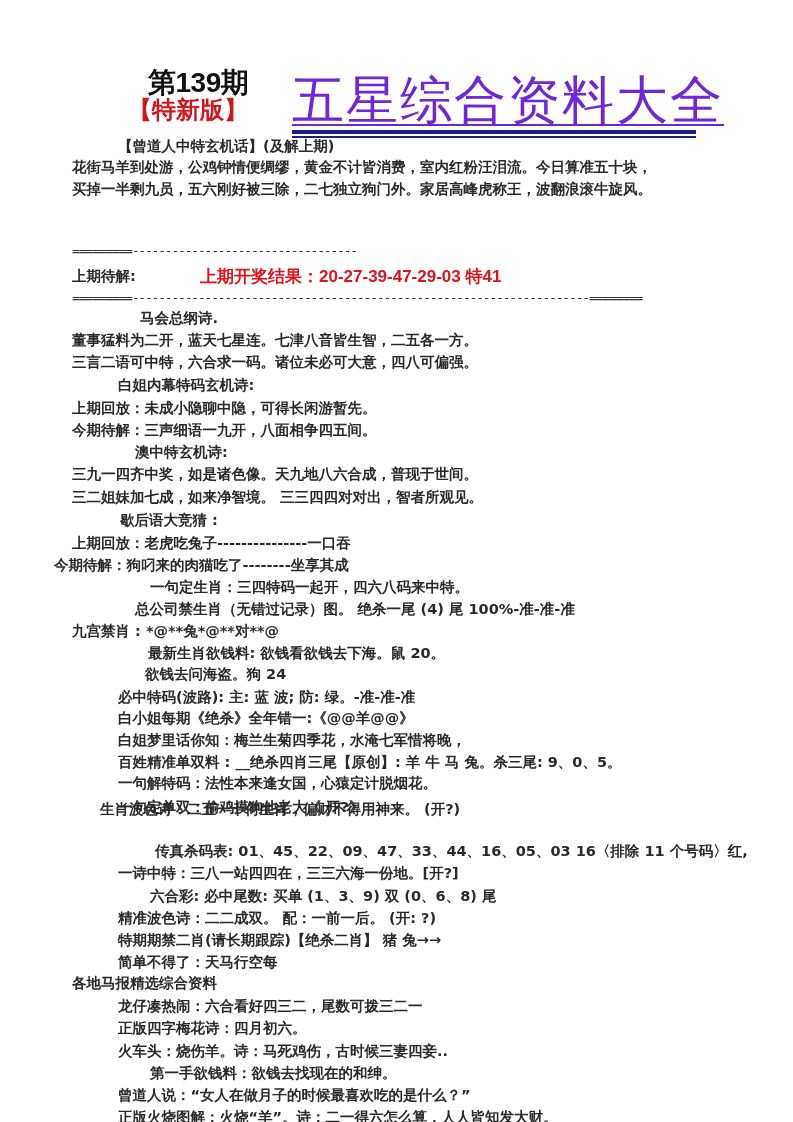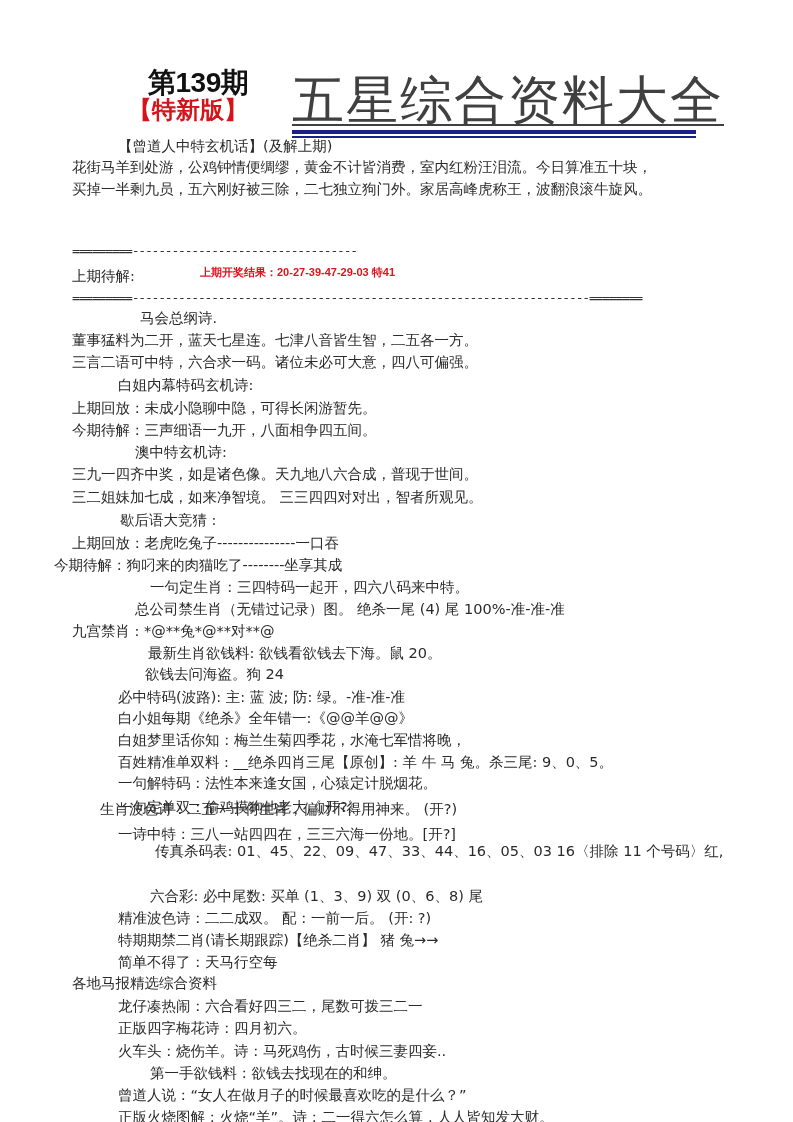--- a/index.html
+++ b/index.html
@@ -4,26 +4,26 @@
 <style>
   html, body { margin: 0; padding: 0; background: #ffffff; }
   body {
     width: 793px; height: 1122px; position: relative; overflow: hidden;
     font-family: "DejaVu Sans", "Liberation Sans", sans-serif;
     color: #222;
   }
   .abs { position: absolute; white-space: nowrap; }
   .issue { left: 148px; top: 64px; font-size: 28px; font-weight: bold; color: #111; font-family: "Liberation Sans", sans-serif; letter-spacing: -0.5px; }
   .edition { left: 128px; top: 94px; font-size: 24px; font-weight: bold; color: #d3141b; font-family: "DejaVu Serif", serif; }
-  .title { left: 292px; top: 70px; font-size: 52px; color: #404040; font-family: "DejaVu Serif", serif; letter-spacing: 2px; text-decoration: underline; text-decoration-thickness: 2px; text-underline-offset: 6px; line-height: 60px; }
+  .title { left: 292px; top: 70px; font-size: 52px; color: #6d28d9; font-family: "DejaVu Serif", serif; letter-spacing: 2px; text-decoration: underline; text-decoration-thickness: 2px; text-underline-offset: 6px; line-height: 60px; }
   .title-bar1 { left: 292px; top: 130px; width: 404px; height: 4px; background: #1a1f8a; }
   .title-bar2 { left: 292px; top: 136px; width: 404px; height: 2px; background: #1a1f8a; }
-  .line { font-size: 14.5px; line-height: 21px; color: #2a2a2a; font-family: "DejaVu Sans", sans-serif; }
+  .line { font-size: 14.5px; line-height: 21px; color: #2a2a2a; font-family: "DejaVu Sans", sans-serif; font-weight: bold; }
   .sep { font-size: 13px; color: #333; font-family: "DejaVu Sans Mono", monospace; letter-spacing: -1.2px; overflow: hidden; }
-  .red { color: #e0121c; font-size: 11px; font-weight: bold; font-family: "Liberation Sans", sans-serif; }
+  .red { color: #e0121c; font-size: 17px; font-weight: bold; font-family: "Liberation Sans", sans-serif; }
 </style>
 </head>
 <body>
 
 <div class="abs issue">第139期</div>
 <div class="abs edition">【特新版】</div>
 <div class="abs title">五星综合资料大全</div>
 <div class="abs title-bar1"></div>
 <div class="abs title-bar2"></div>
 
@@ -57,21 +57,21 @@
     <div class="abs line" style="left: 148px; top: 643px;">最新生肖欲钱料:                  欲钱看欲钱去下海。鼠 20。</div>
     <div class="abs line" style="left: 145px; top: 664px;">欲钱去问海盗。狗 24</div>
     <div class="abs line" style="left: 118px; top: 687px;">必中特码(波路):  主: 蓝 波; 防: 绿。-准-准-准</div>
     <div class="abs line" style="left: 118px; top: 708px;">白小姐每期《绝杀》全年错一:《@@羊@@》</div>
     <div class="abs line" style="left: 118px; top: 730px;">白姐梦里话你知：梅兰生菊四季花，水淹七军惜将晚，</div>
     <div class="abs line" style="left: 118px; top: 752px;">百姓精准单双料 :     __绝杀四肖三尾【原创】: 羊 牛 马 兔。杀三尾: 9、0、5。</div>
     <div class="abs line" style="left: 100px; top: 775px; margin-top: 24px;">生肖波色诗：二五一十何生肖，偏财不得用神来。 (开?)</div>
     <div class="abs line" style="left: 118px; top: 797px;">一句定单双：偷鸡摸狗他老大《 开?》</div>
     <div class="abs line" style="left: 118px; top: 773px;">一句解特码：法性本来逢女国，心猿定计脱烟花。</div>
     <div class="abs line" style="left: 155px; top: 841px;">传真杀码表:  01、45、22、09、47、33、44、16、05、03 16〈排除 11 个号码〉红,</div>
-    <div class="abs line" style="left: 118px; top: 824px;">一诗中特：三八一站四四在，三三六海一份地。[开?]</div>
+    <div class="abs line" style="left: 118px; top: 863px;">一诗中特：三八一站四四在，三三六海一份地。[开?]</div>
     <div class="abs line" style="left: 150px; top: 886px;">六合彩:  必中尾数: 买单 (1、3、9) 双 (0、6、8) 尾</div>
     <div class="abs line" style="left: 118px; top: 908px;">精准波色诗：二二成双。 配：一前一后。   (开: ?)</div>
     <div class="abs line" style="left: 118px; top: 930px;">特期期禁二肖(请长期跟踪)【绝杀二肖】   猪 兔→→</div>
     <div class="abs line" style="left: 118px; top: 952px;">简单不得了：天马行空每</div>
     <div class="abs line" style="left: 72px; top: 973px;">各地马报精选综合资料</div>
     <div class="abs line" style="left: 118px; top: 996px;">龙仔凑热闹：六合看好四三二，尾数可拨三二一</div>
     <div class="abs line" style="left: 118px; top: 1018px;">正版四字梅花诗：四月初六。</div>
     <div class="abs line" style="left: 118px; top: 1041px;">火车头：烧伤羊。诗：马死鸡伤，古时候三妻四妾..</div>
     <div class="abs line" style="left: 150px; top: 1063px;">第一手欲钱料：欲钱去找现在的和绅。</div>
     <div class="abs line" style="left: 118px; top: 1085px;">曾道人说：“女人在做月子的时候最喜欢吃的是什么？”</div>

